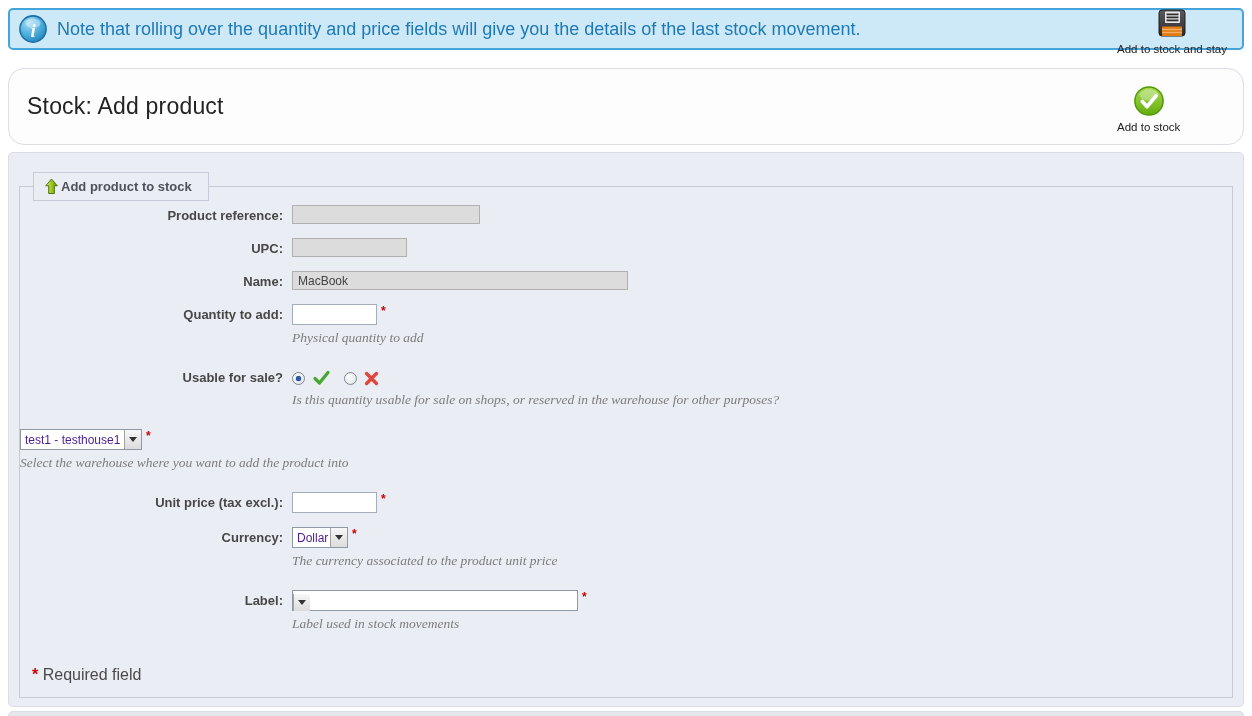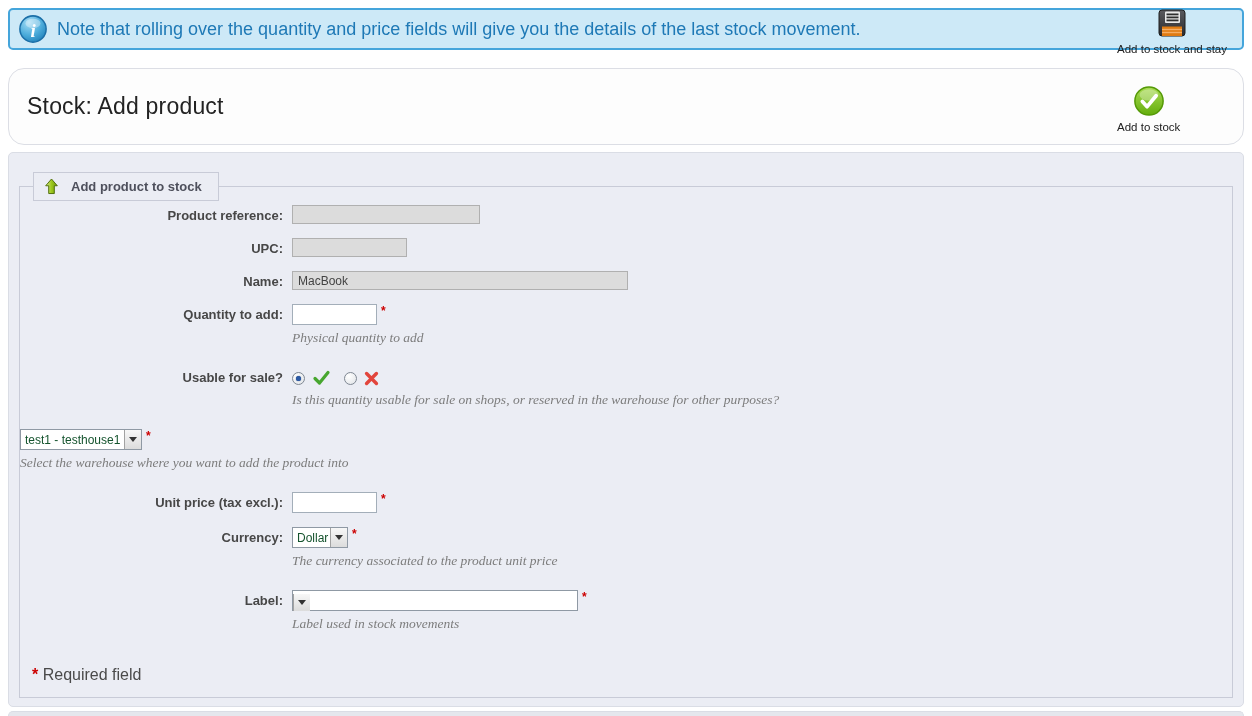--- a/index.html
+++ b/index.html
@@ -53,21 +53,21 @@
     border:1px solid #C8CBD7;
     height:512px;
     position:relative;
     padding-top:18px;
   }
   .legend {
     position:absolute; top:-15px; left:13px;
     background:#EBEDF4;
     border:1px solid #C8CBD7;
     height:29px;
-    display:flex; align-items:center; gap:12px;
+    display:flex; align-items:center; gap:2px;
     padding:0 16px 0 10px;
     font-size:13px; font-weight:bold; color:#4E505C;
   }
   .legend svg { display:block; }
 
   
   .form-row { display:flex; margin-bottom:14px; }
   .row-label {
     width:263px; flex:0 0 263px;
     text-align:right; margin-right:9px; padding-top:3px;
@@ -95,21 +95,21 @@
     margin:5px 0 7px 0;
   }
 
   
   .sel {
     display:inline-flex; align-items:stretch;
     background:#fff; border:1px solid #8F99A4;
     height:21px; cursor:pointer;
   }
   .sel-text {
-    font-size:12px; color:#14532d; padding:3px 2px 0 4px;
+    font-size:12px; color:#4c1d95; padding:3px 2px 0 4px;
     white-space:nowrap; overflow:hidden; flex:1;
   }
   .sel-btn {
     flex:0 0 17px; width:17px;
     background:linear-gradient(#F7F7F7,#DCDCDC);
     border-left:1px solid #A2A2A2;
     display:flex; align-items:center; justify-content:center;
   }
   .sel-arrow { width:0; height:0; border-left:4px solid transparent; border-right:4px solid transparent; border-top:5px solid #333; }
 

